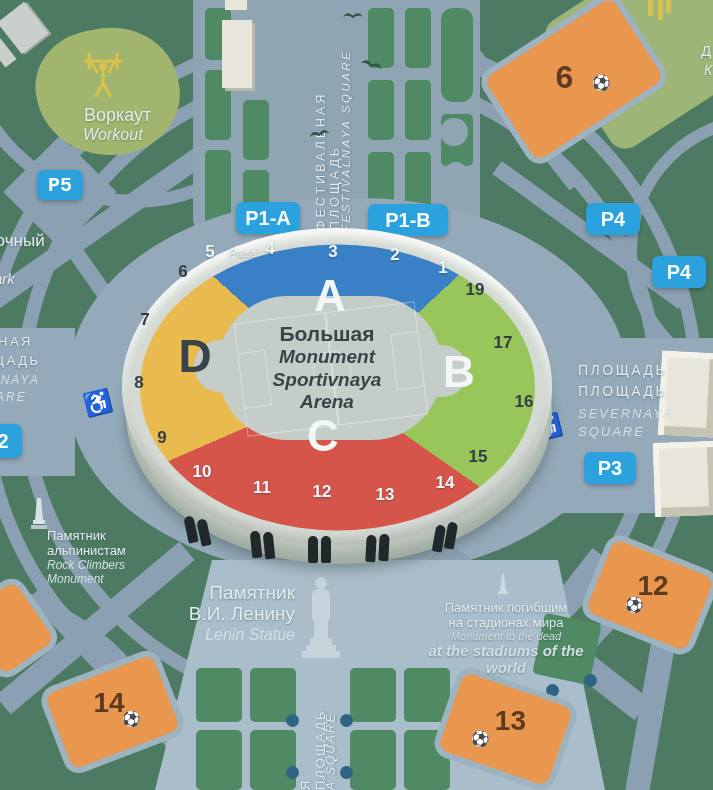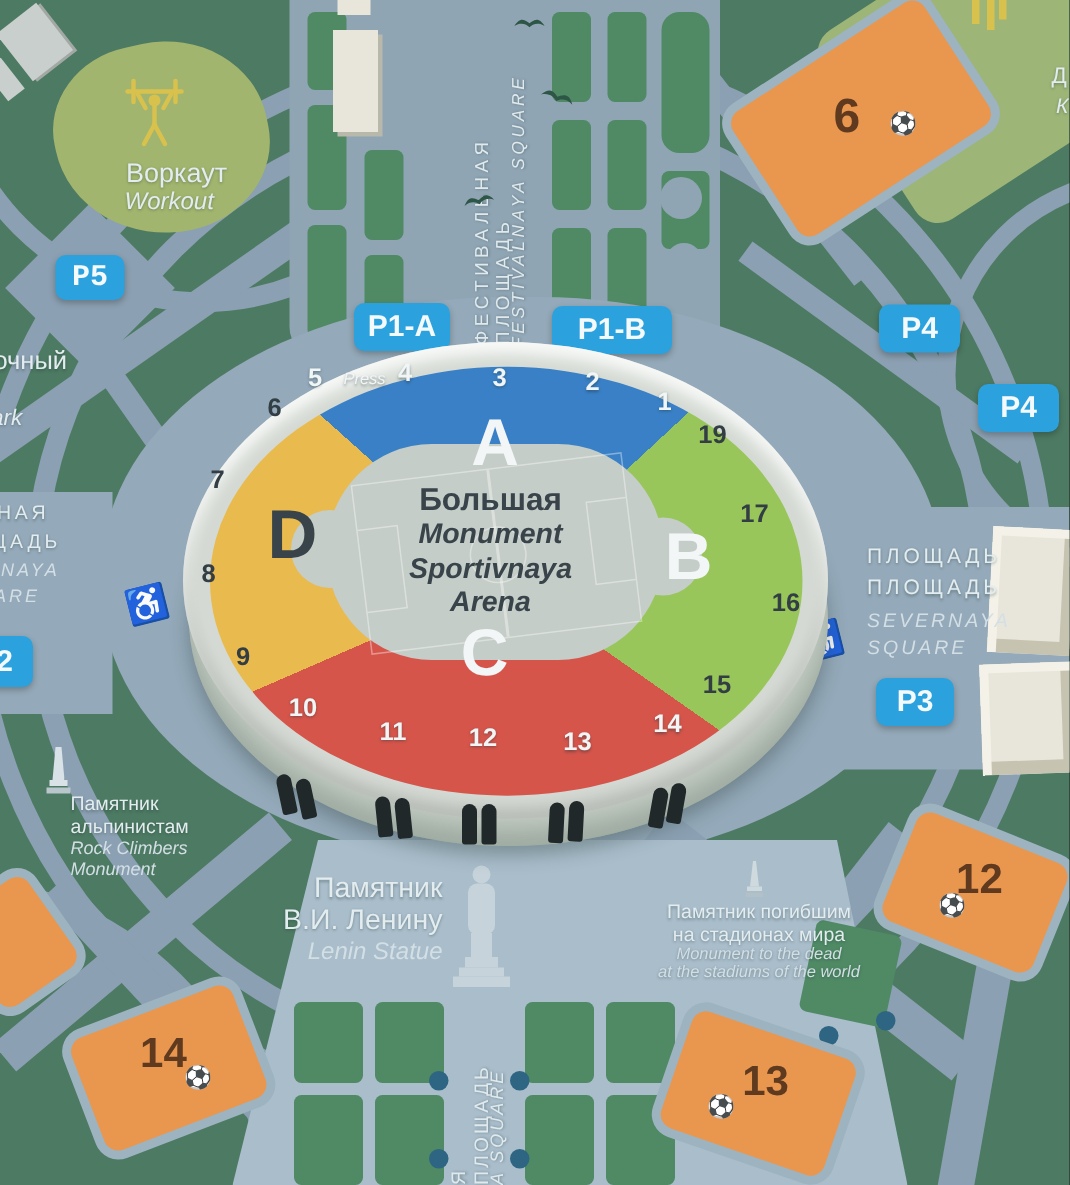--- a/index.html
+++ b/index.html
@@ -170,21 +170,21 @@
 
   <svg class="abs" style="left:496px;top:574px;" width="14" height="26" viewBox="0 0 14 26">
     <polygon points="6,0 8,0 10,17 4,17" fill="#cfdade"></polygon>
     <rect x="2" y="17" width="10" height="3" fill="#cfdade"></rect>
     <rect x="1" y="21" width="12" height="3" fill="#b2c0c7"></rect>
   </svg>
   <div class="abs wlabel center-text" style="left:420px;top:600px;width:172px;">
     <span style="font-size:13px;">Памятник погибшим</span>
     <span style="font-size:13px;">на стадионах мира</span>
     <span class="dim it" style="font-size:11px;">Monument to the dead</span>
-    <span class="dim it" style="font-size:11px;">at the stadiums of the world</span>
+    <span class="dim it" style="font-size:15px;font-weight:bold;">at the stadiums of the world</span>
   </div>
 
   <div class="abs" style="left:314px;top:6px;width:18px;height:224px;">
     <span class="vtext" style="font-size:12.5px;letter-spacing:3px;">ФЕСТИВАЛЬНАЯ ПЛОЩАДЬ</span>
   </div>
   <div class="abs" style="left:340px;top:18px;width:16px;height:214px;">
     <span class="vtext it" style="font-size:11.5px;letter-spacing:2.5px;">FESTIVALNAYA SQUARE</span>
   </div>
 
   <svg class="abs" style="left:342px;top:8px;" width="22" height="13" viewBox="0 0 24 14">

